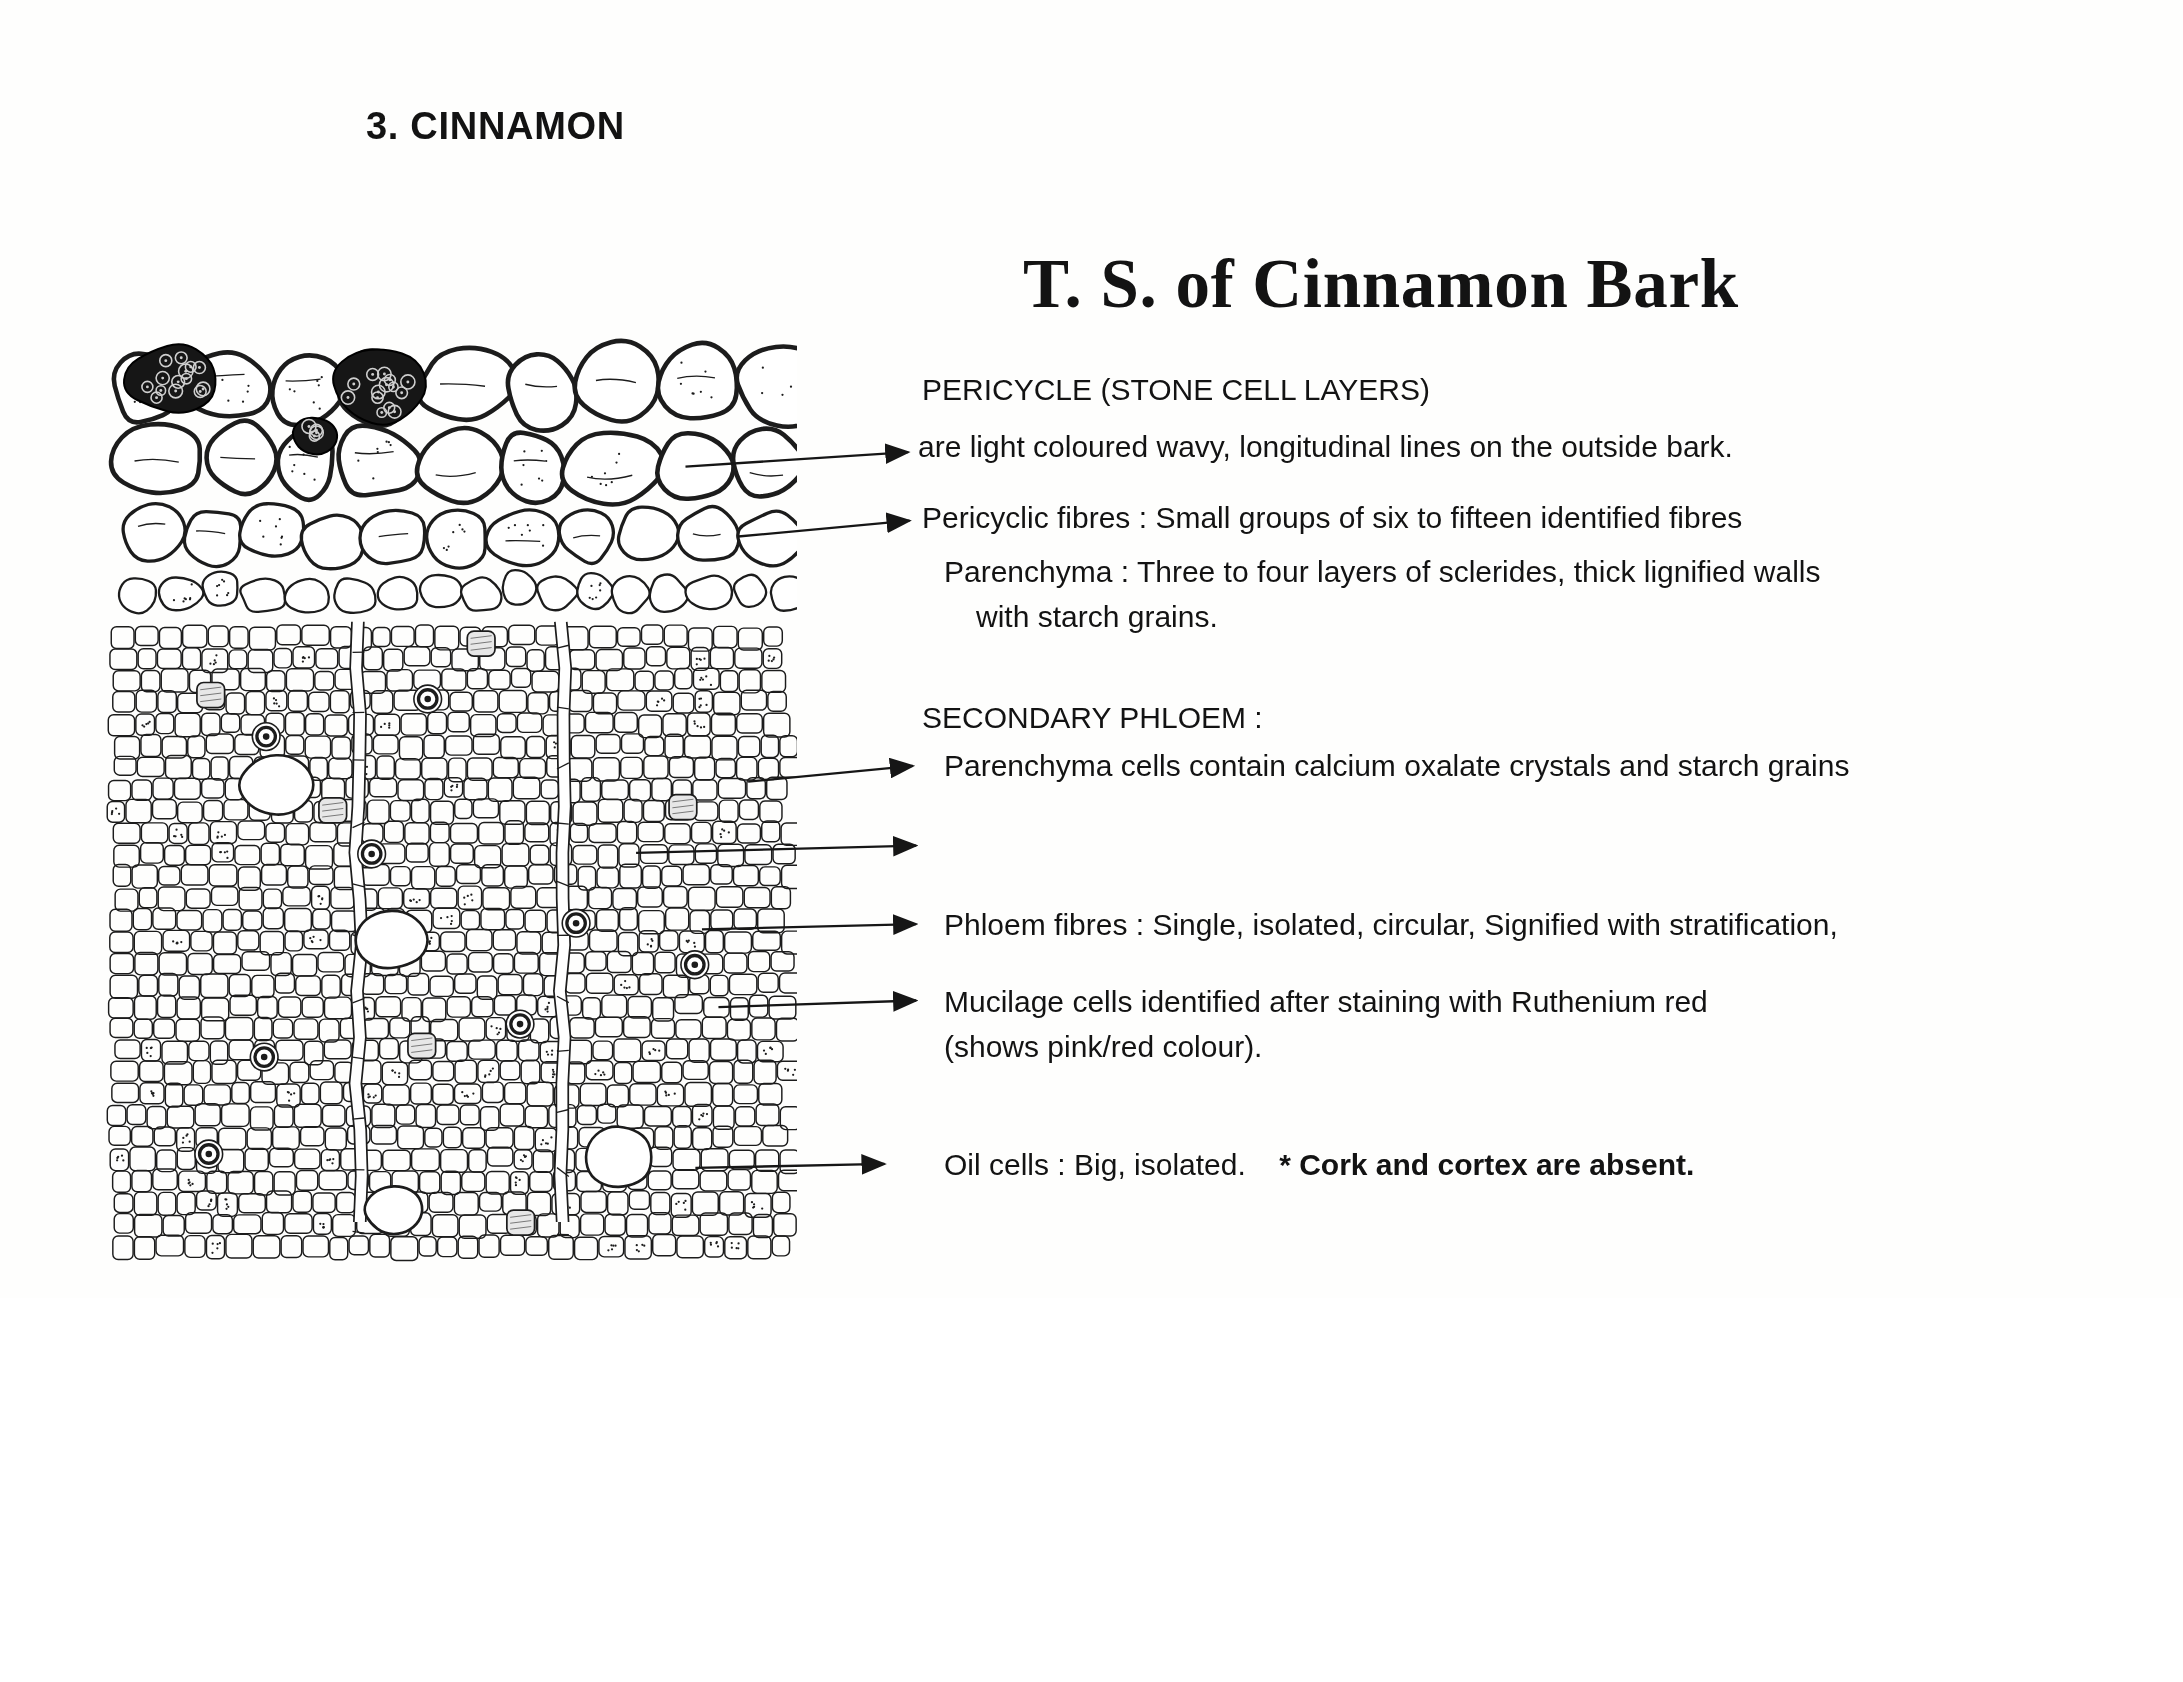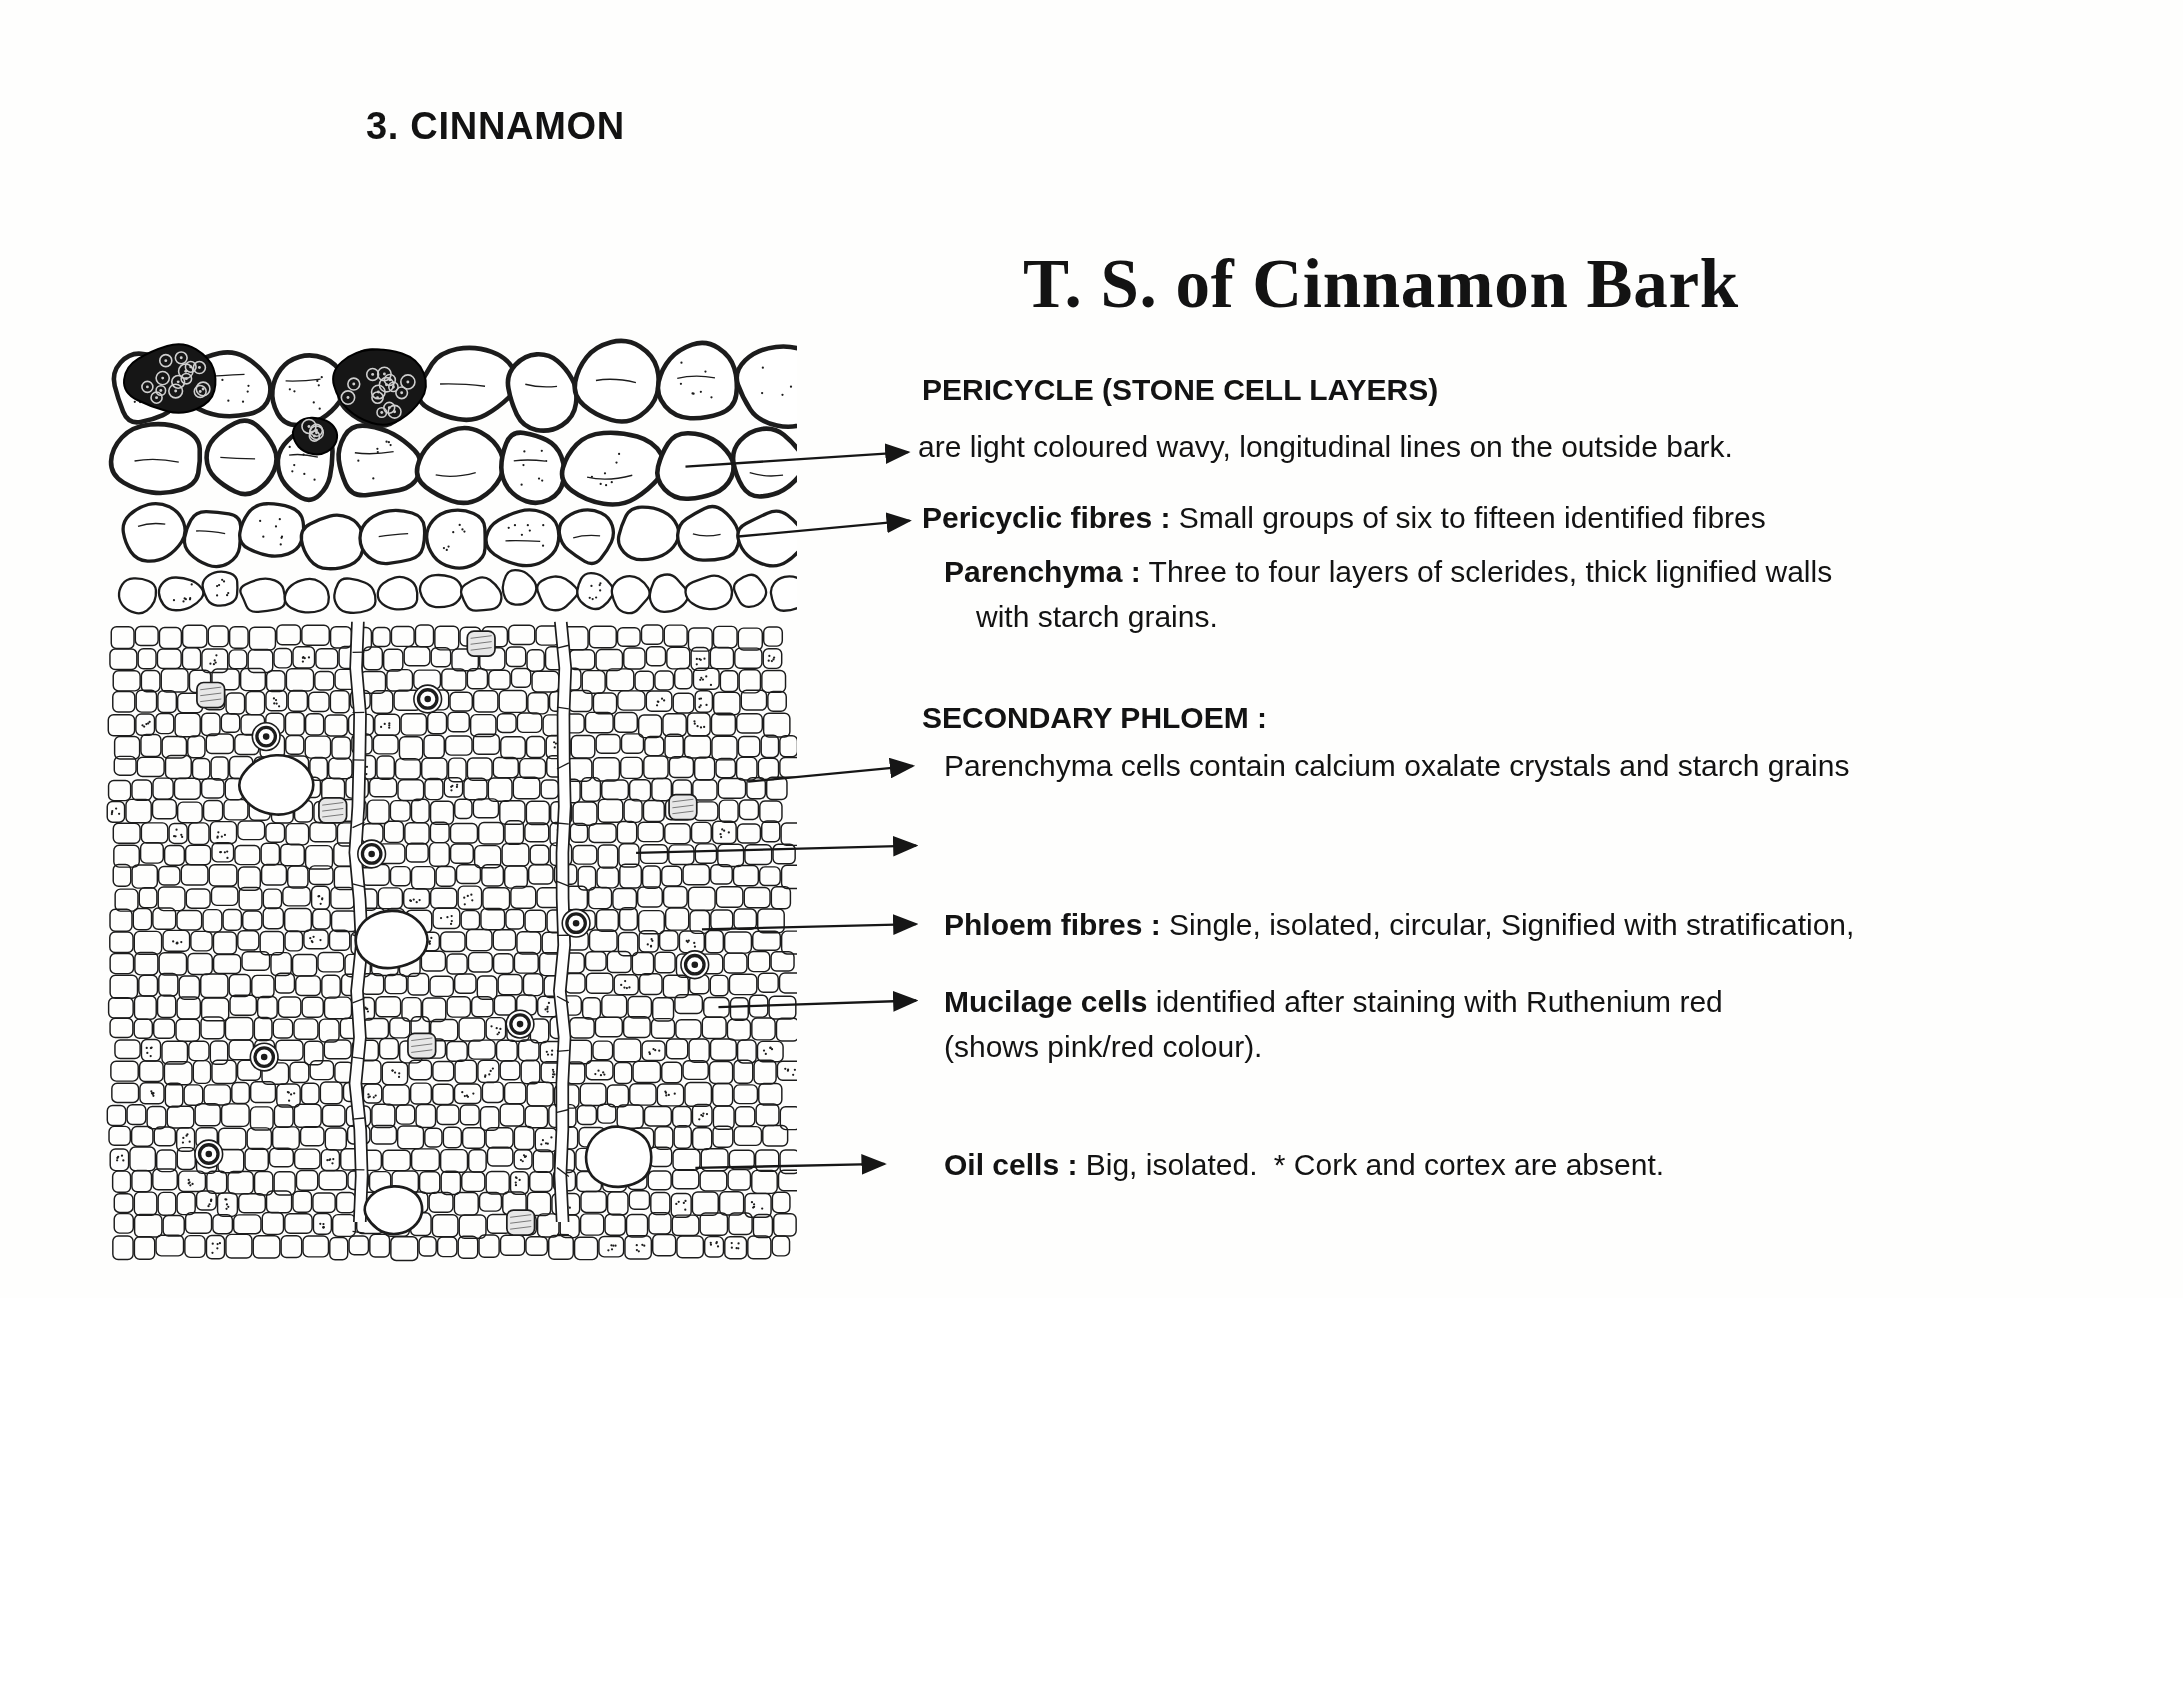--- a/index.html
+++ b/index.html
@@ -4,22 +4,22 @@
 <style>
   *{margin:0;padding:0;box-sizing:border-box}
   html,body{background:#ffffff}
   body{font-family:"Liberation Sans",sans-serif;color:#131313}
   .page{position:relative;width:2183px;height:1298px;background:#fefefdff;overflow:hidden}
   .section-heading{position:absolute;left:366px;top:105px;font-size:38px;font-weight:700;letter-spacing:0.7px;white-space:nowrap}
   .main-title{position:absolute;left:1023px;top:245px;font-size:69px;font-weight:700;font-family:"Liberation Serif",serif;white-space:nowrap;letter-spacing:0.7px}
   .drawing{position:absolute;left:98px;top:333px;width:699px;height:943px}
   .caption{position:absolute;left:162px;top:1307px;font-size:42px;font-weight:700;font-family:"Liberation Serif",serif;white-space:nowrap}
   .ann{position:absolute;font-size:30px;line-height:1.15;white-space:nowrap}
-  .ann .b{font-weight:700}
-  .ann .note{font-weight:400;margin-left:8px}
+  .ann .b{font-weight:400}
+  .ann .note{font-weight:700;margin-left:25px}
   .arrows{position:absolute;left:0;top:0;pointer-events:none}
   .arrows line{stroke:#161616;stroke-width:3.5}
 </style>
 </head>
 <body>
 
 <div class="page">
 
   <div class="section-heading">3. CINNAMON</div>
 

